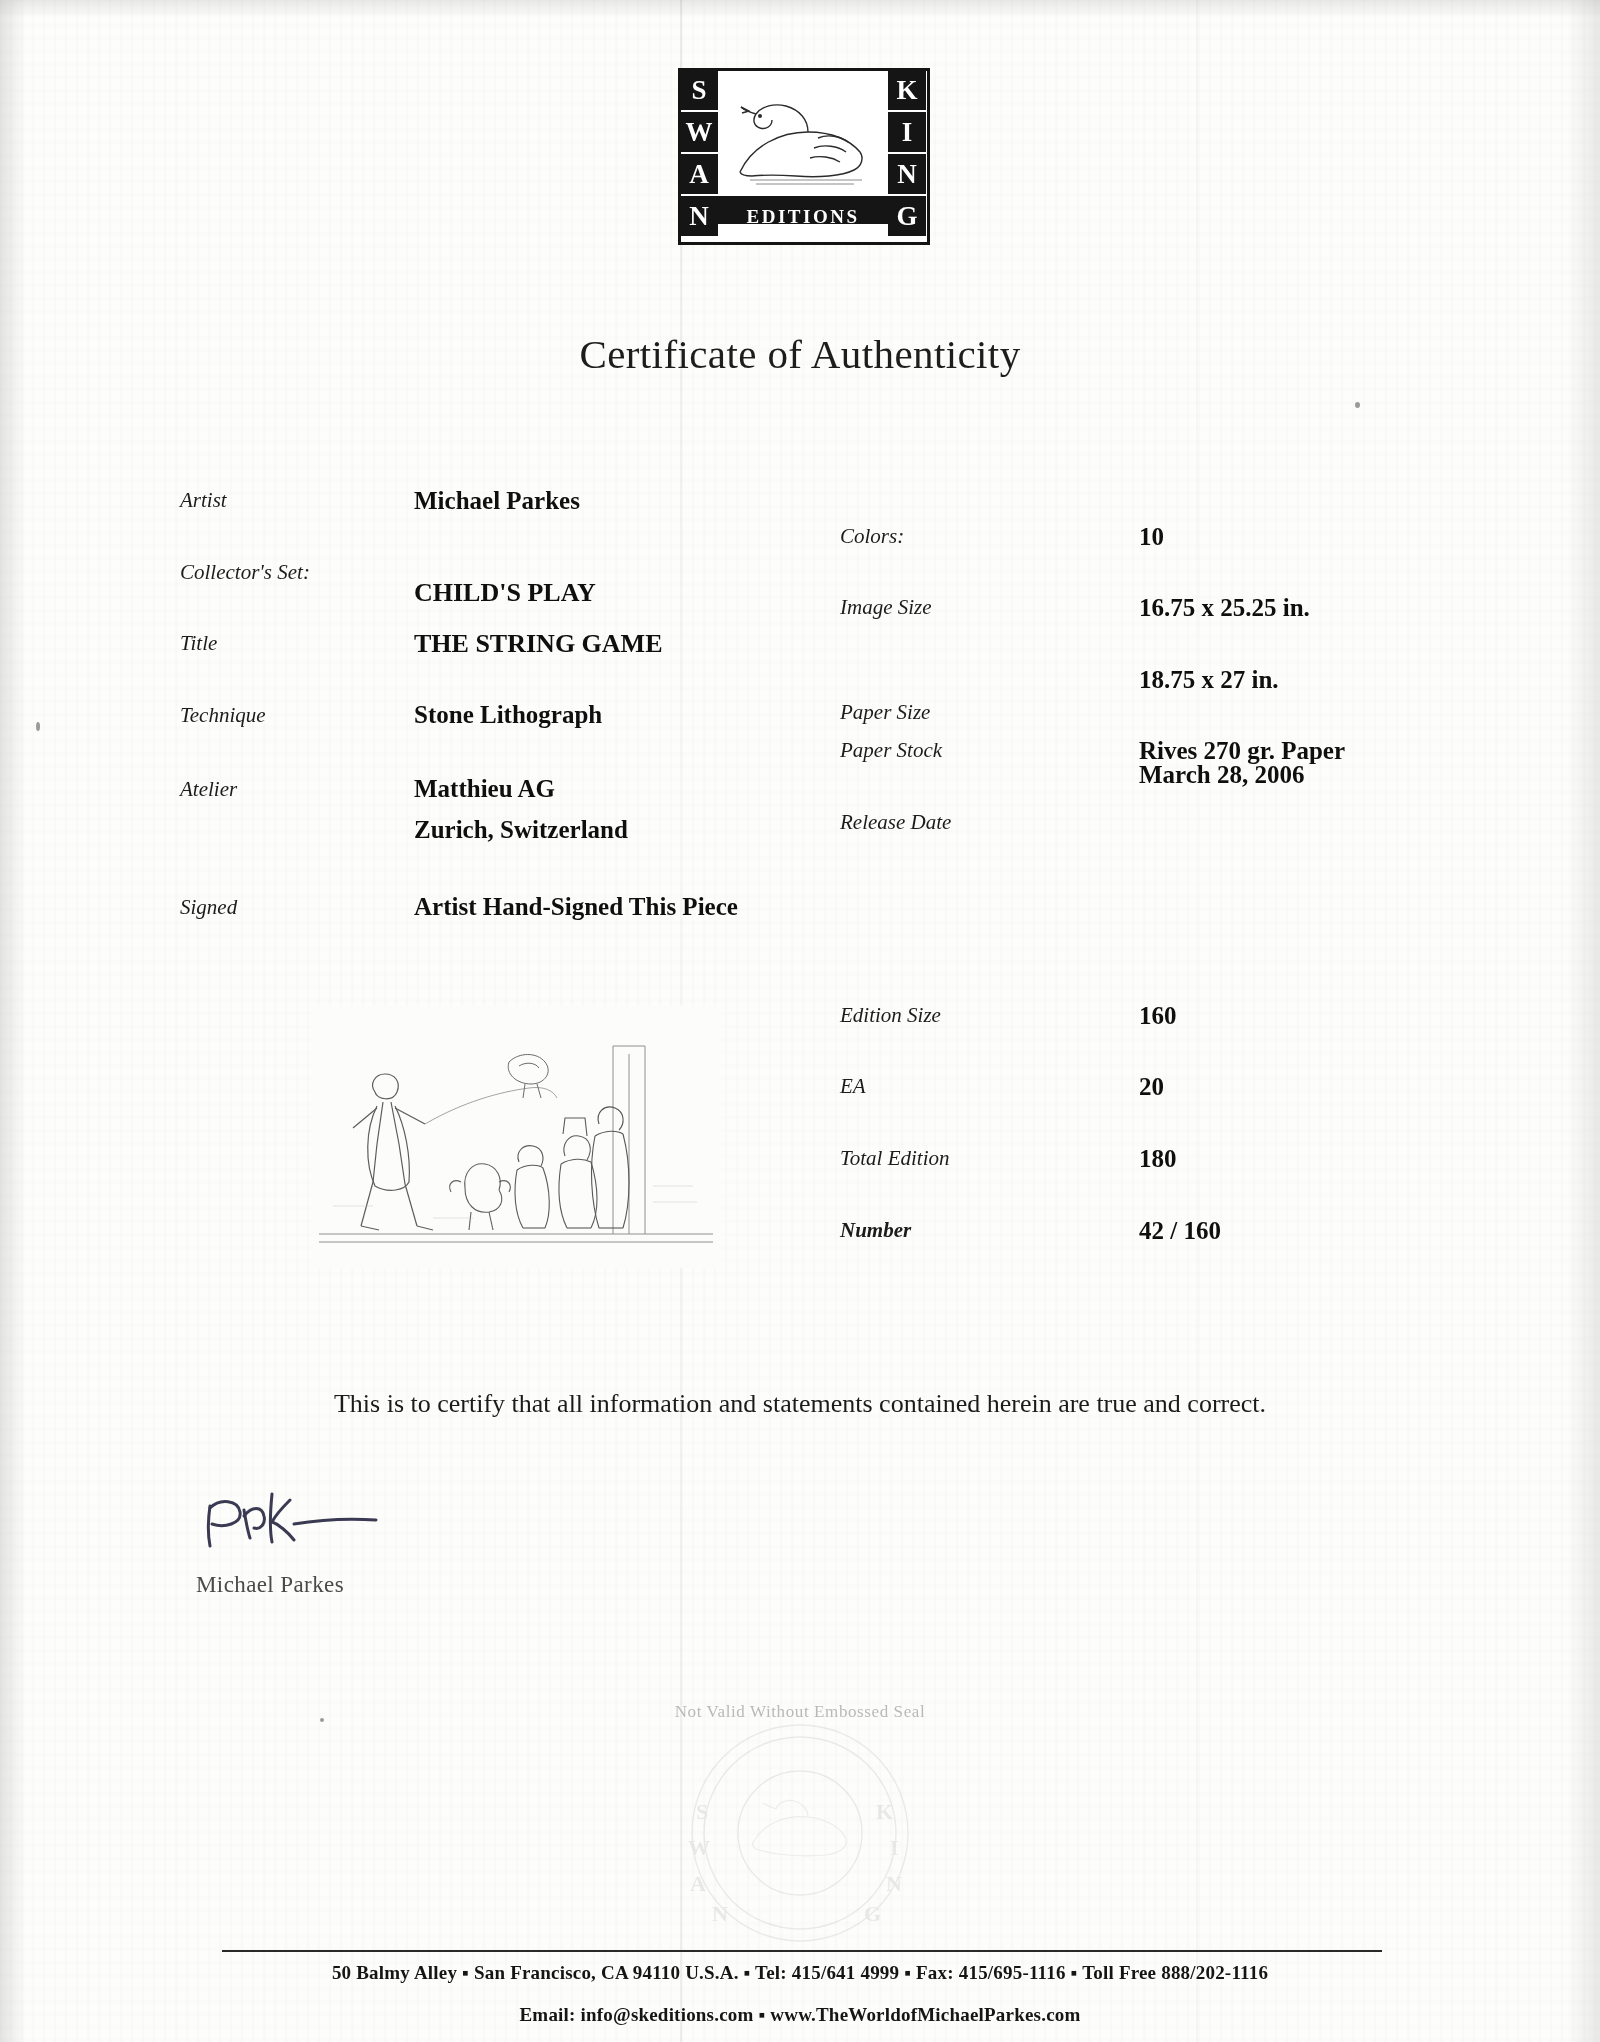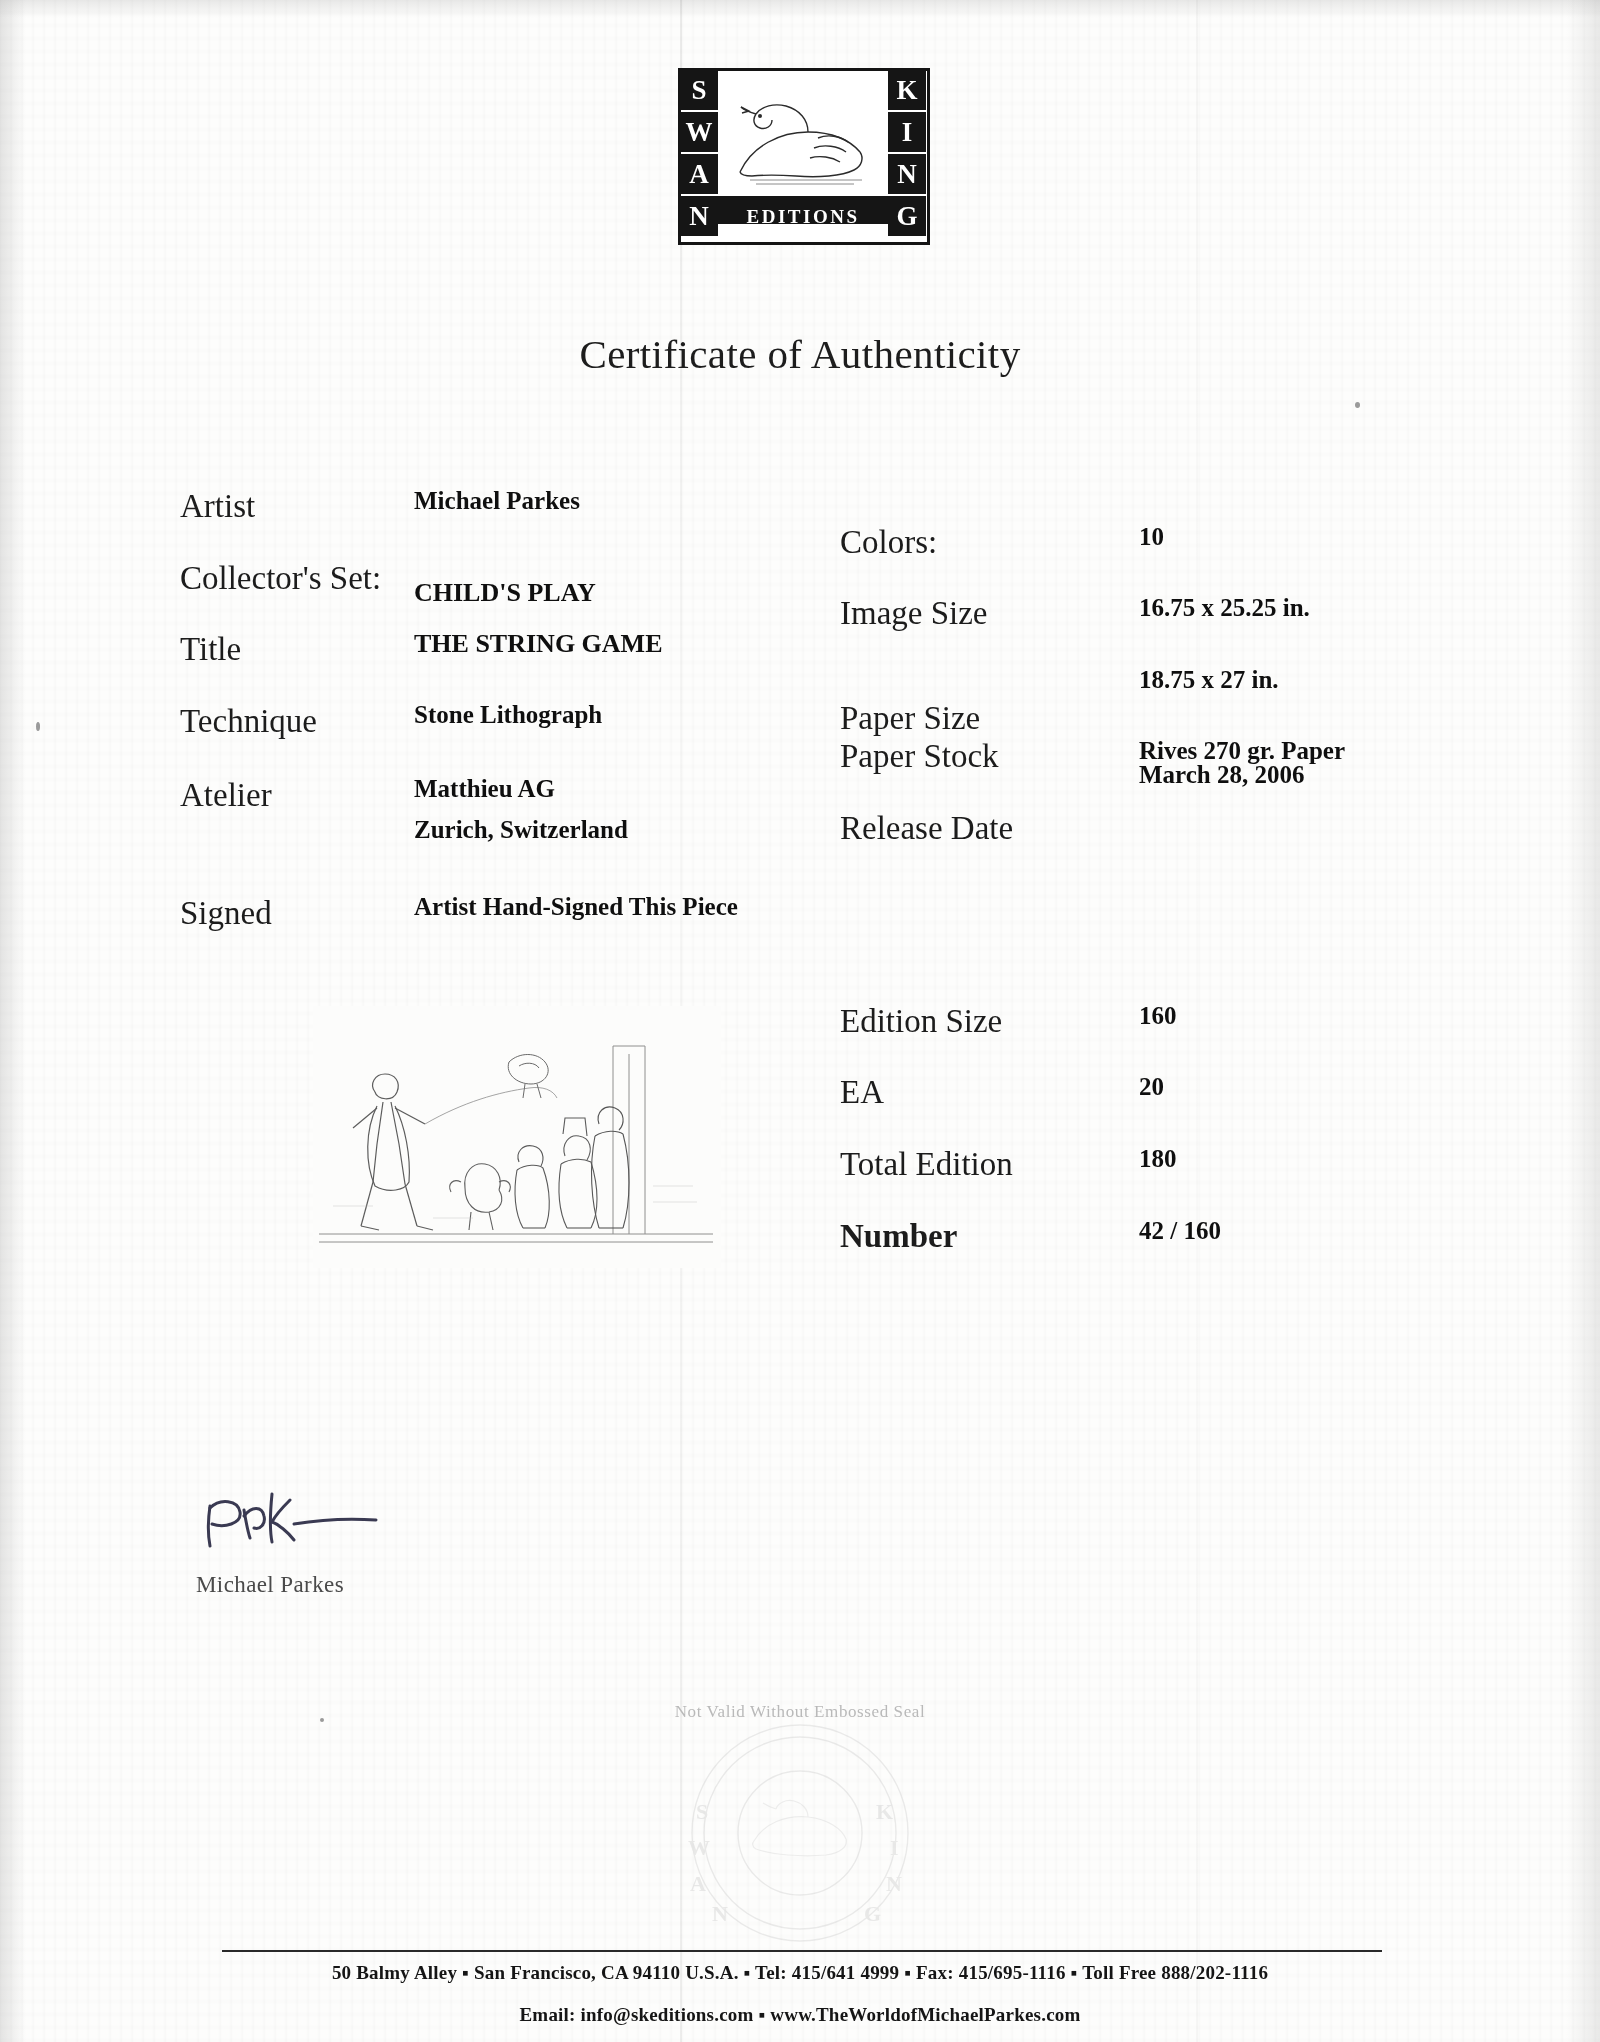--- a/index.html
+++ b/index.html
@@ -106,21 +106,22 @@
     text-align: center;
     font-size: 41px;
     letter-spacing: 0.4px;
     color: #1d1d1d;
     font-family: "Liberation Serif", serif;
   }
 
   
   .field-label {
     position: absolute;
-    font-size: 33px;
+    font-style: italic;
+    font-size: 21px;
     color: #1c1c1c;
     white-space: nowrap;
     text-align: right;
   }
   .field-value {
     position: absolute;
     font-weight: 700;
     font-size: 25px;
     color: #0f0f0f;
     white-space: nowrap;
@@ -393,20 +394,21 @@
 
       <g stroke="#bdbdbd" stroke-width="0.6" opacity="0.7">
         <path d="M20 200 L 60 200"></path>
         <path d="M120 212 L 160 212"></path>
         <path d="M340 180 L 380 180"></path>
         <path d="M340 196 L 384 196"></path>
       </g>
     </svg>
   </div>
 
+  <div class="certify">This is to certify that all information and statements contained herein are true and correct.</div>
 
   <svg class="signature" viewBox="0 0 260 80">
     <g fill="none" stroke="#3a3a52" stroke-width="3" stroke-linecap="round">
       <path d="M12 26 C 10 40, 10 56, 12 66"></path>
       <path d="M12 28 C 22 18, 40 20, 42 32 C 44 44, 26 48, 14 44"></path>
       <path d="M46 30 C 48 42, 50 52, 52 58"></path>
       <path d="M46 36 C 54 26, 64 26, 66 36 C 68 44, 62 50, 56 48"></path>
       <path d="M74 14 C 72 34, 72 52, 74 62"></path>
       <path d="M92 20 C 82 30, 76 38, 74 42 C 80 44, 90 52, 96 60"></path>
       <path d="M96 44 C 120 40, 150 38, 178 40"></path>

